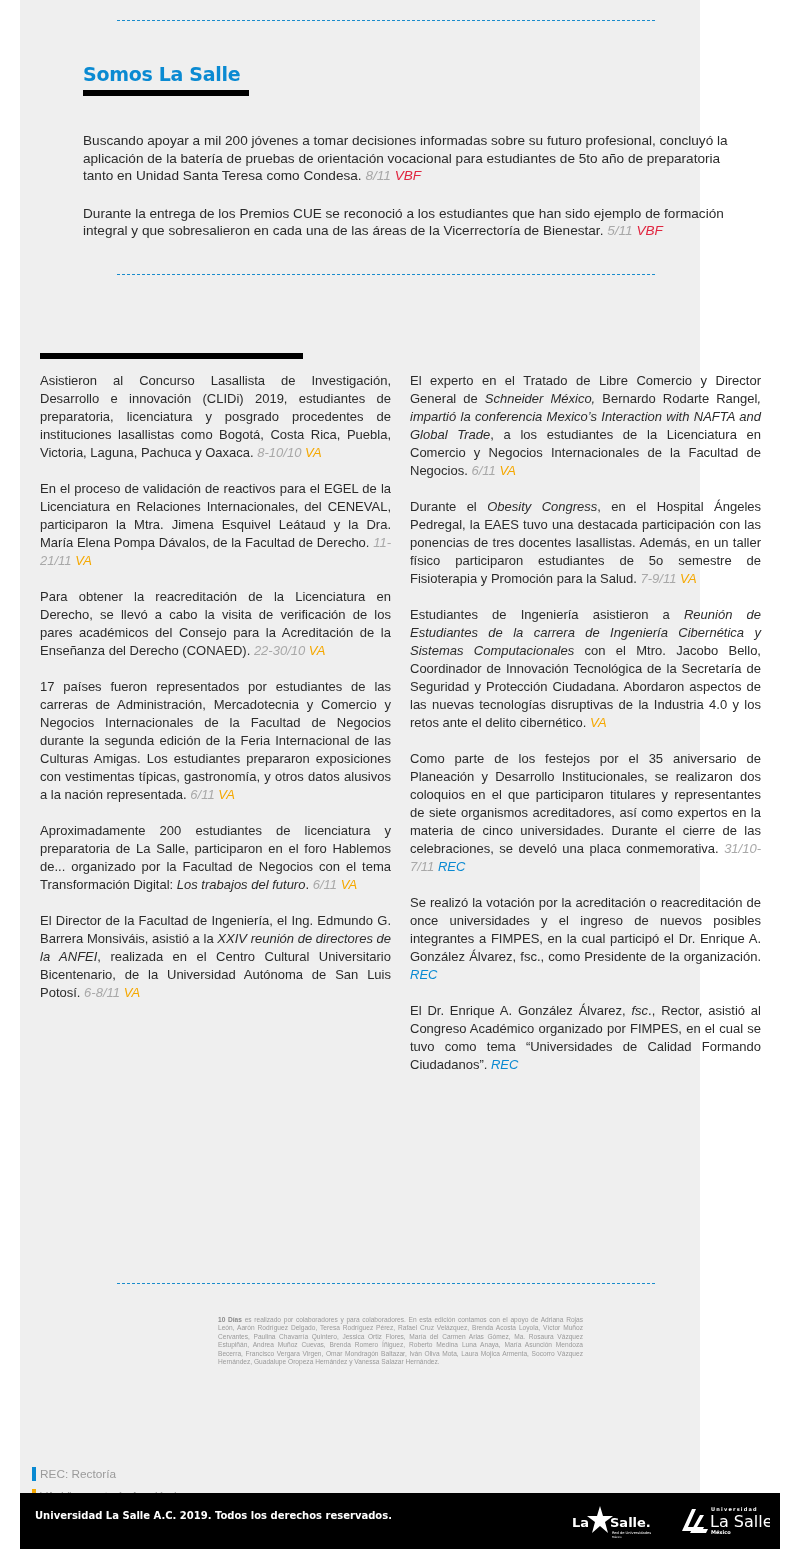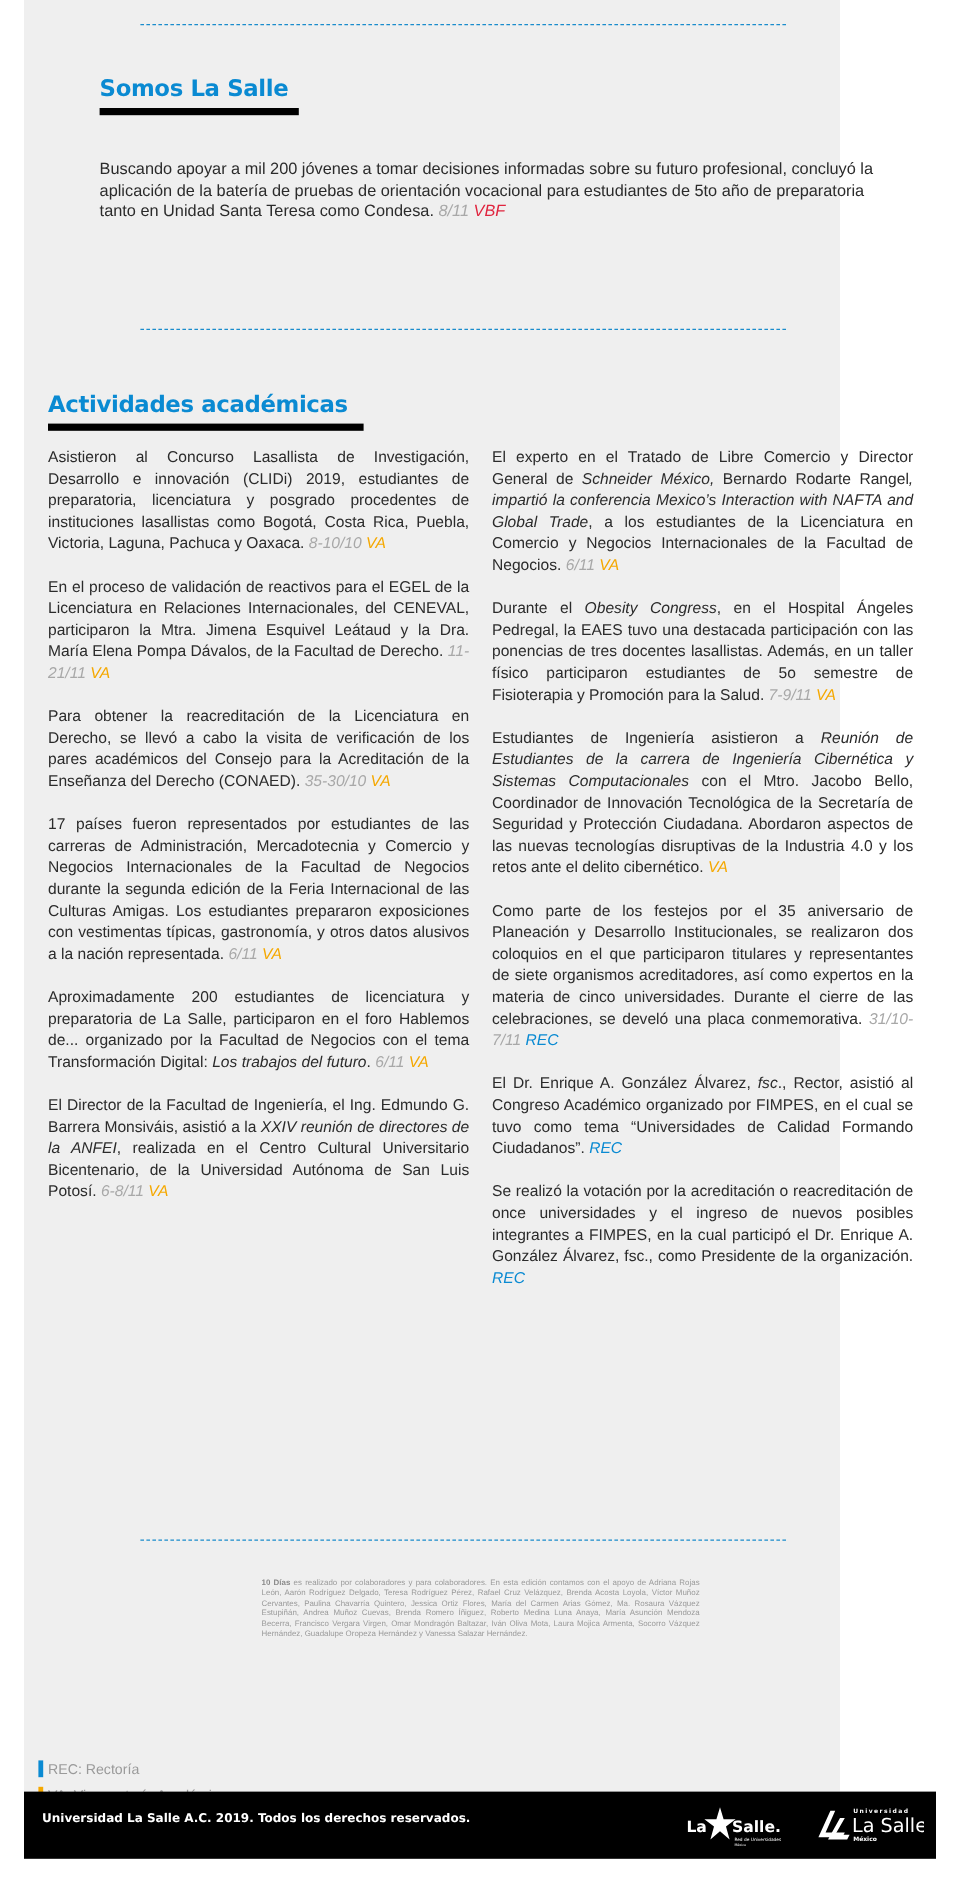--- a/index.html
+++ b/index.html
@@ -41,42 +41,42 @@
 <body>
 
 <div class="page">
   <div class="divider" style="top:20px"></div>
 
   <h2 class="section-title" style="left:63px; top:63px;">Somos La Salle</h2>
   <div class="title-bar" style="left:63px; top:90px; width:166px;"></div>
 
   <div class="somos" id="somos-list">
       <p class="para"><span>Buscando apoyar a mil 200 jóvenes a tomar decisiones informadas sobre su futuro profesional, concluyó la aplicación de la batería de pruebas de orientación vocacional para estudiantes de 5to año de preparatoria tanto en Unidad Santa Teresa como Condesa.</span> <span class="date">8/11</span> <span class="tag VBF">VBF</span></p>
+      <p class="para"><span>Durante la entrega de los Premios CUE se reconoció a los estudiantes que han sido ejemplo de formación integral y que sobresalieron en cada una de las áreas de la Vicerrectoría de Bienestar.</span> <span class="date">5/11</span> <span class="tag VBF">VBF</span></p>
     </div>
 
   <div class="divider" style="top:274px"></div>
 
-  <h2 class="section-title" style="left:20px; top:326px;">Actividades académicas</h2>
   <div class="title-bar" style="left:20px; top:353px; width:263px;"></div>
 
   <div class="col left" id="col-left">
       <p class="para just"><span>Asistieron al Concurso Lasallista de Investigación, Desarrollo e innovación (CLIDi) 2019, estudiantes de preparatoria, licenciatura y posgrado procedentes de instituciones lasallistas como Bogotá, Costa Rica, Puebla, Victoria, Laguna, Pachuca y Oaxaca.</span> <span class="date">8-10/10</span> <span class="tag VA">VA</span></p>
       <p class="para just"><span>En el proceso de validación de reactivos para el EGEL de la Licenciatura en Relaciones Internacionales, del CENEVAL, participaron la Mtra. Jimena Esquivel Leátaud y la Dra. María Elena Pompa Dávalos, de la Facultad de Derecho.</span> <span class="date">11-21/11</span> <span class="tag VA">VA</span></p>
-      <p class="para just"><span>Para obtener la reacreditación de la Licenciatura en Derecho, se llevó a cabo la visita de verificación de los pares académicos del Consejo para la Acreditación de la Enseñanza del Derecho (CONAED).</span> <span class="date">35-30/10</span> <span class="tag VA">VA</span></p>
+      <p class="para just"><span>Para obtener la reacreditación de la Licenciatura en Derecho, se llevó a cabo la visita de verificación de los pares académicos del Consejo para la Acreditación de la Enseñanza del Derecho (CONAED).</span> <span class="date">22-30/10</span> <span class="tag VA">VA</span></p>
       <p class="para just"><span>17 países fueron representados por estudiantes de las carreras de Administración, Mercadotecnia y Comercio y Negocios Internacionales de la Facultad de Negocios durante la segunda edición de la Feria Internacional de las Culturas Amigas. Los estudiantes prepararon exposiciones con vestimentas típicas, gastronomía, y otros datos alusivos a la nación representada.</span> <span class="date">6/11</span> <span class="tag VA">VA</span></p>
       <p class="para just"><span>Aproximadamente 200 estudiantes de licenciatura y preparatoria de La Salle, participaron en el foro Hablemos de...  organizado por la Facultad de Negocios con el tema Transformación Digital: <i>Los trabajos del futuro</i>.</span> <span class="date">6/11</span> <span class="tag VA">VA</span></p>
       <p class="para just"><span>El Director de la Facultad de Ingeniería, el Ing. Edmundo G. Barrera Monsiváis, asistió a la <i>XXIV reunión de directores de la ANFEI</i>, realizada en el Centro Cultural Universitario Bicentenario, de la Universidad Autónoma de San Luis Potosí.</span> <span class="date">6-8/11</span> <span class="tag VA">VA</span></p>
     </div>
   <div class="col right" id="col-right">
       <p class="para just"><span>El experto en el Tratado de Libre Comercio y Director General de <i>Schneider México,</i> Bernardo Rodarte Rangel<i>, impartió la conferencia Mexico’s Interaction with NAFTA and Global Trade</i>, a los estudiantes de la Licenciatura en Comercio y Negocios Internacionales de la Facultad de Negocios.</span> <span class="date">6/11</span> <span class="tag VA">VA</span></p>
       <p class="para just"><span>Durante el <i>Obesity Congress</i>, en el Hospital Ángeles Pedregal, la EAES tuvo una destacada participación con las ponencias de tres docentes lasallistas. Además, en un taller físico participaron estudiantes de 5o semestre de Fisioterapia y Promoción para la Salud.</span> <span class="date">7-9/11</span> <span class="tag VA">VA</span></p>
       <p class="para just"><span>Estudiantes de Ingeniería asistieron a <i>Reunión de Estudiantes de la carrera de Ingeniería Cibernética y Sistemas Computacionales</i> con el Mtro. Jacobo Bello, Coordinador de Innovación Tecnológica de la Secretaría de Seguridad y Protección Ciudadana. Abordaron aspectos de las nuevas tecnologías disruptivas de la Industria 4.0 y los retos ante el delito cibernético.</span> <span class="tag VA">VA</span></p>
       <p class="para just"><span>Como parte de los festejos por el 35 aniversario de Planeación y Desarrollo Institucionales, se realizaron dos coloquios en el que participaron titulares y representantes de siete organismos acreditadores, así como expertos en la materia de cinco universidades. Durante el cierre de las celebraciones, se develó una placa conmemorativa.</span> <span class="date">31/10-7/11</span> <span class="tag REC">REC</span></p>
+      <p class="para just"><span>Se realizó la votación por la acreditación o reacreditación de once universidades y el ingreso de nuevos posibles integrantes a FIMPES, en la cual participó el Dr. Enrique A. González Álvarez, fsc., como Presidente de la organización.</span> <span class="tag REC">REC</span></p>
       <p class="para just"><span>El Dr. Enrique A. González Álvarez, <i>fsc</i>., Rector, asistió al Congreso Académico organizado por FIMPES, en el cual se tuvo como tema “Universidades de Calidad Formando Ciudadanos”.</span> <span class="tag REC">REC</span></p>
-      <p class="para just"><span>Se realizó la votación por la acreditación o reacreditación de once universidades y el ingreso de nuevos posibles integrantes a FIMPES, en la cual participó el Dr. Enrique A. González Álvarez, fsc., como Presidente de la organización.</span> <span class="tag REC">REC</span></p>
     </div>
 
   <div class="divider" style="top:1283px"></div>
 
   <div class="credits">
     <b>10 Días</b><span> es realizado por colaboradores y para colaboradores. En esta edición contamos con el apoyo de Adriana Rojas León, Aarón Rodríguez Delgado, Teresa Rodríguez Pérez, Rafael Cruz Velázquez, Brenda Acosta Loyola, Víctor Muñoz Cervantes, Paulina Chavarría Quintero, Jessica Ortiz Flores, María del Carmen Arias Gómez, Ma. Rosaura Vázquez Estupiñán, Andrea Muñoz Cuevas, Brenda Romero Íñiguez, Roberto Medina Luna Anaya, María Asunción Mendoza Becerra, Francisco Vergara Virgen, Omar Mondragón Baltazar, Iván Oliva Mota, Laura Mojica Armenta, Socorro Vázquez Hernández, Guadalupe Oropeza Hernández y Vanessa Salazar Hernández.</span>
   </div>
 </div>
 
 <div class="legend" id="legend">

